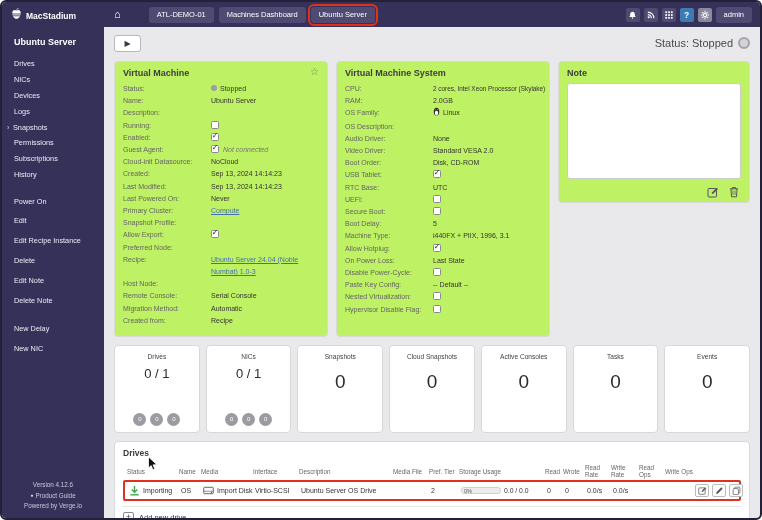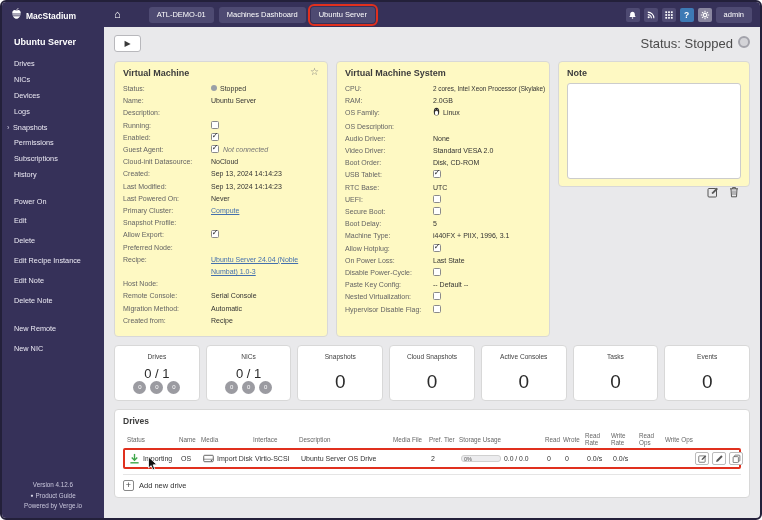--- a/index.html
+++ b/index.html
@@ -25,45 +25,45 @@
 .sb-item.action{padding:5.4px 0 5.4px 12px}
 .sb-gap{height:9px}
 .chev{display:inline-block;width:6px;margin-left:-7px;color:#cfcde4}
 .sb-footer{margin-top:auto;text-align:center;font-size:6.3px;color:#c9c7dc;padding-bottom:7px;line-height:10px}
 .sb-footer .guide{cursor:pointer}
 .guide-dot{display:inline-block;font-size:5px;vertical-align:1px;margin-right:2px;color:#dad8ea}
 .main{flex:1;padding:6px 10px;overflow:hidden}
 
 .toolbar{display:flex;justify-content:space-between;align-items:center;height:20px}
 .play-btn{width:27px;height:17px;background:#fff;border:1px solid #b8b8bc;border-radius:3px;font-size:8px;color:#3a3a3a;cursor:pointer;display:flex;align-items:center;justify-content:center;padding:0}
-.status-right{display:flex;gap:5px;font-size:13px;color:#4a4a4a}
+.status-right{display:flex;align-items:center;gap:5px;font-size:11px;color:#4a4a4a}
 .status-circle{width:12px;height:12px;border-radius:50%;background:#d4d4d8;border:2px solid #a3a3ab}
 
 .panels{display:flex;gap:8px;margin-top:8px;align-items:flex-start}
-.panel{background:#fef9c3;border:1px solid #d8d8d8;border-radius:4px;padding:6px 8px;position:relative}
+.panel{background:#bef264;border:1px solid #d8d8d8;border-radius:4px;padding:6px 8px;position:relative}
 .panel.vm,.panel.sys{width:214px;height:276px}
-.panel.note-panel{flex:1;height:126px}
+.panel.note-panel{flex:1;height:142px}
 .ptitle{font-size:9px;font-weight:bold;color:#3c3c3c;margin-bottom:5px}
 .star{position:absolute;top:4px;right:8px;font-size:10px;color:#777;cursor:pointer;background:none;border:none;padding:0}
 .frow{display:flex;font-size:7px;line-height:12.2px;align-items:flex-start}
 .flabel{width:88px;flex-shrink:0;color:#646464}
 .fval{color:#333;flex:1}
 .fval.small{font-size:6.4px;white-space:nowrap}
 .fval.link{color:#4470ad;text-decoration:underline;cursor:pointer}
 .dot{display:inline-block;width:6px;height:6px;border-radius:50%;background:#9aa0a6;margin-right:3px}
 .cb{display:inline-block;width:8px;height:8px;border:1px solid #8a8a8a;border-radius:1.5px;background:#fff;position:relative;cursor:pointer;vertical-align:-1px}
 .cb[data-checked="true"]::before{content:"✓";position:absolute;top:50%;left:50%;transform:translate(-50%,-55%);font-size:8px;color:#1e1e1e}
 .fnote{font-style:italic;color:#777;margin-left:4px}
 .os-ico{display:inline-block;margin-right:3px;vertical-align:-1px}
 .note-box{height:96px;border:1px solid #ccc;border-radius:3px;background:#fff;font-size:7px;color:#333;padding:3px;margin-top:2px}
 .note-actions{display:flex;justify-content:flex-end;gap:10px;margin-top:7px;padding-right:2px}
 .icon-btn{background:none;border:none;padding:0;color:#555;cursor:pointer;display:flex;align-items:center}
 
 .stats{display:flex;gap:6px;margin-top:8px}
-.card{flex:1;background:#fff;border:1px solid #d8d8d8;border-radius:4px;height:56px;display:flex;flex-direction:column;align-items:center;padding:7px 3px 6px;cursor:pointer}
+.card{flex:1;background:#fff;border:1px solid #d8d8d8;border-radius:4px;height:88px;display:flex;flex-direction:column;align-items:center;padding:7px 3px 6px;cursor:pointer}
 .card-label{font-size:6.6px;color:#3f3f3f;white-space:nowrap}
 .card-value{font-size:13px;color:#2b2b2b;margin-top:6px}
 .card.simple .card-value{font-size:19px;margin-top:11px}
 .badges{display:flex;gap:4px;margin-top:auto}
 .badge{width:13px;height:13px;border-radius:50%;background:#9b9ba1;color:#fff;font-size:6px;line-height:13px;text-align:center}
 
 .drives-panel{background:#fff;border:1px solid #d8d8d8;border-radius:4px;margin-top:8px;padding:6px 8px}
 .dtitle{font-size:8.5px;font-weight:bold;color:#3c3c3c}
 .dhead{display:flex;font-size:6.3px;color:#666;margin-top:4px;padding:2px 4px;align-items:center}
 .drive-row{display:flex;align-items:center;font-size:7px;color:#333;border:2px solid #e0301e;border-radius:2px;padding:2px 4px;background:#fff;cursor:pointer}
@@ -170,26 +170,26 @@
       <div class="sb-item">NICs</div>
       <div class="sb-item">Devices</div>
       <div class="sb-item">Logs</div>
       <div class="sb-item"><span class="chev">›</span><span>Snapshots</span></div>
       <div class="sb-item">Permissions</div>
       <div class="sb-item">Subscriptions</div>
       <div class="sb-item">History</div>
       <div class="sb-gap"></div>
       <div class="sb-item action">Power On</div>
       <div class="sb-item action">Edit</div>
+      <div class="sb-item action">Edit Recipe Instance</div>
       <div class="sb-item action">Delete</div>
-      <div class="sb-item action">Edit Recipe Instance</div>
       <div class="sb-item action">Edit Note</div>
       <div class="sb-item action">Delete Note</div>
       <div class="sb-gap"></div>
-      <div class="sb-item action">New Remote</div>
+      <div class="sb-item action">New Delay</div>
       <div class="sb-item action">New NIC</div>
       <div class="sb-footer">
         <div>Version 4.12.6</div>
         <div class="guide"><span class="guide-dot">●</span><span>Product Guide</span></div>
         <div>Powered by Verge.io</div>
       </div>
     </aside>
 
     <div class="main">
 

